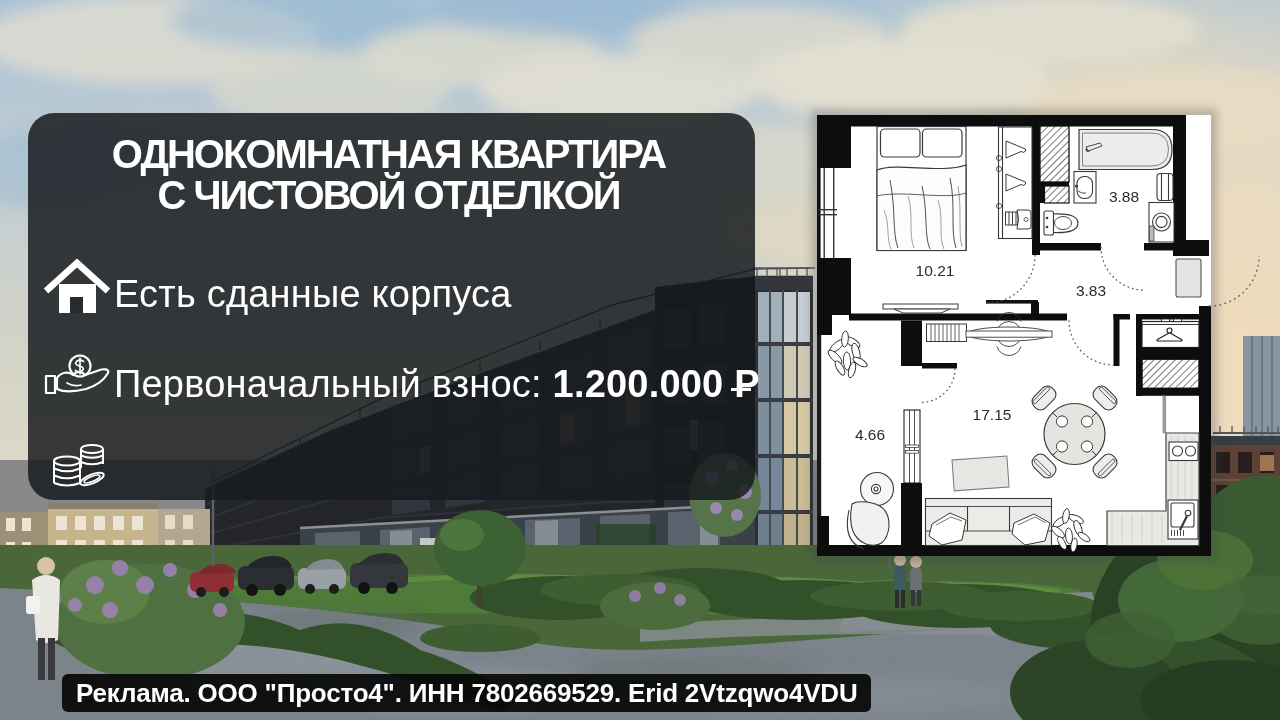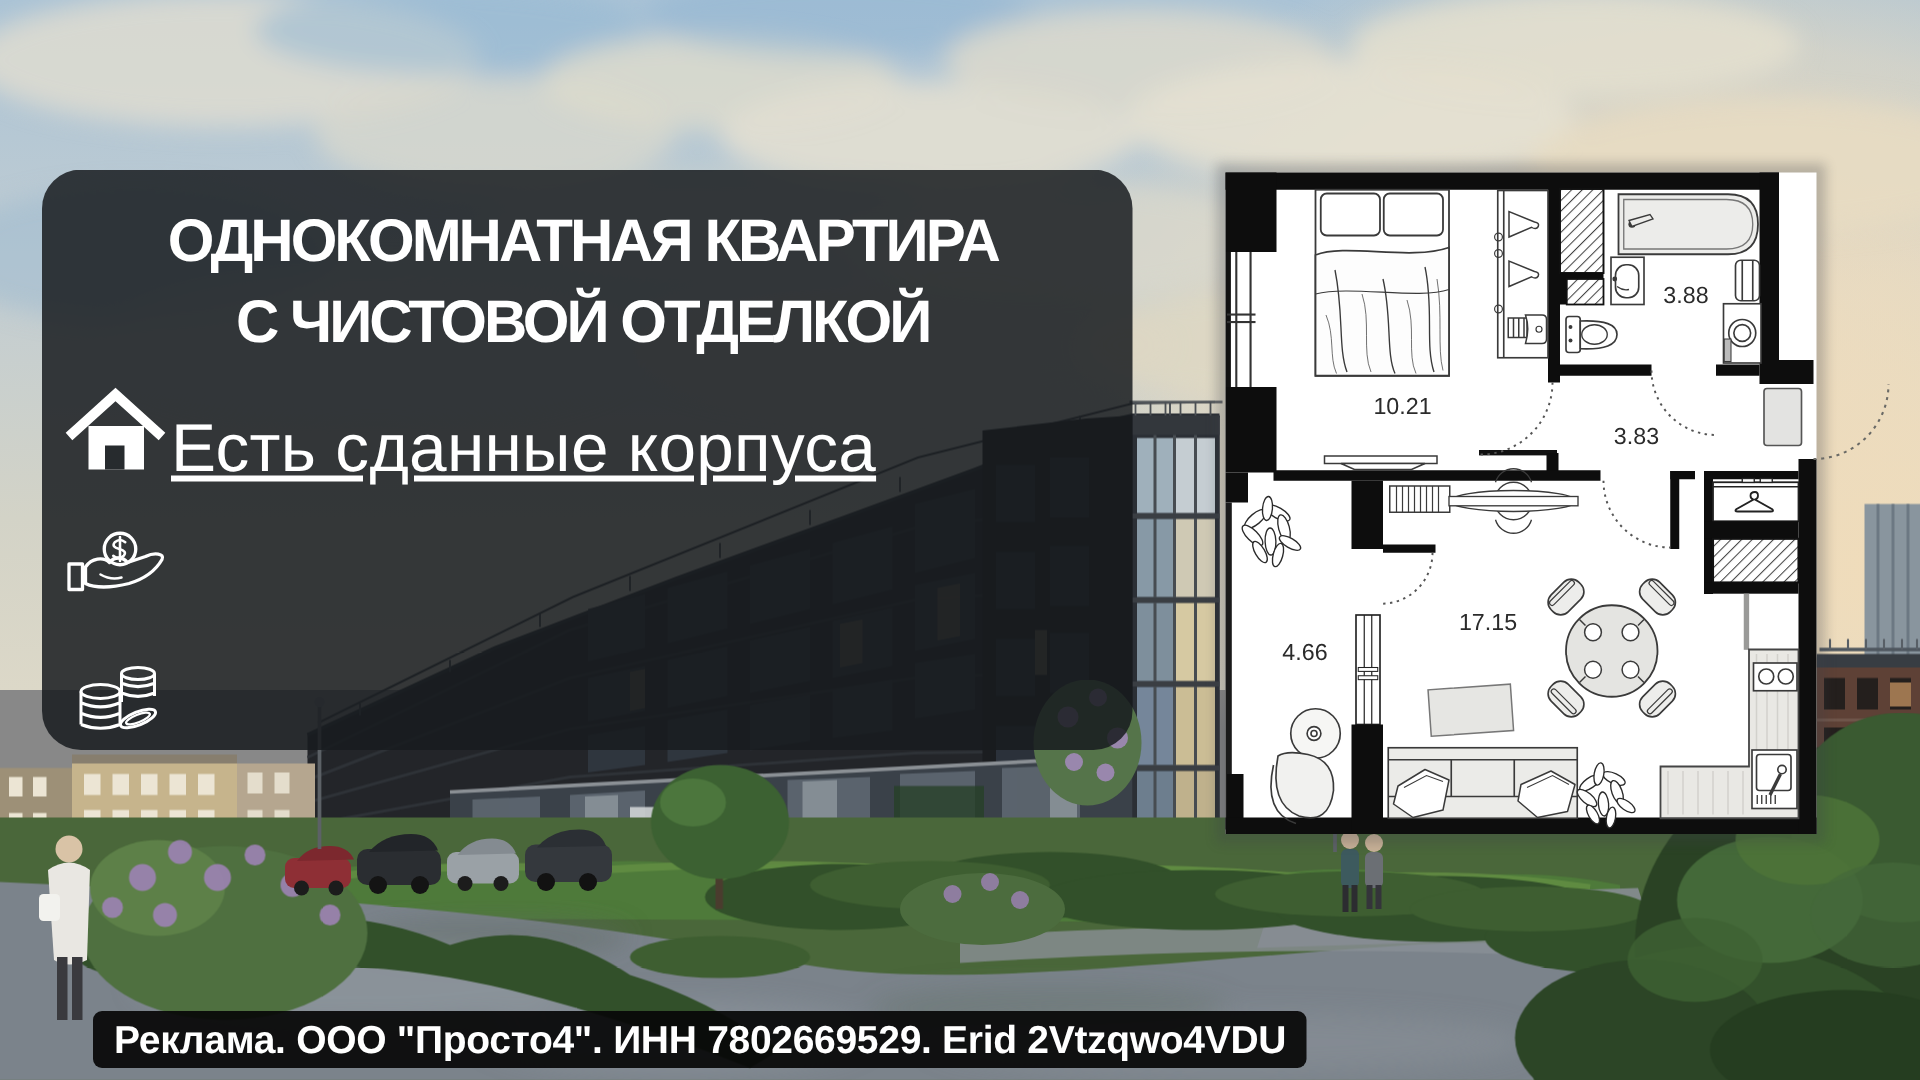--- a/index.html
+++ b/index.html
@@ -1,19 +1,19 @@
 <!DOCTYPE html>
 <html><head><meta charset="utf-8">
 <style>
   html,body{margin:0;padding:0;background:#888;}
   .stage{position:relative;width:1280px;height:720px;overflow:hidden;font-family:"Liberation Sans",sans-serif;}
   .stage svg.bg{position:absolute;left:0;top:0;}
   .txt{position:absolute;color:#fff;white-space:nowrap;}
-  .title{left:28px;top:134px;width:721px;text-align:center;font-weight:bold;font-size:40px;line-height:54px;letter-spacing:-2px;}
-  .row{font-size:45px;letter-spacing:0.2px;text-decoration:underline;}
+  .title{left:28px;top:134px;width:721px;text-align:center;font-weight:bold;font-size:40px;line-height:41px;letter-spacing:-2px;}
+  .row{font-size:38px;letter-spacing:0.2px;}
   .r1{left:114px;top:273px;}
   .r2{left:114px;top:363px;}
   .r3{left:114px;top:452px;}
   .row b{font-weight:bold;}
   .rub{position:relative;display:inline-block;}
   .rub::after{content:"";position:absolute;left:-0.09em;top:0.655em;width:0.52em;height:0.09em;background:#fff;}
   .bar{left:62px;top:674px;height:38px;line-height:38px;font-size:26px;font-weight:bold;letter-spacing:-0.2px;background:rgba(8,8,8,0.93);border-radius:6px;padding:0 14px;}
 </style></head>
 <body>
 <div class="stage">
@@ -746,16 +746,17 @@
       <ellipse cx="92" cy="479" rx="12.5" ry="4.4"></ellipse>
       <ellipse cx="92" cy="479" rx="8.5" ry="2.5" stroke-width="1.5"></ellipse>
     </g>
   </g>
 </svg>
 
 <div class="txt title">ОДНОКОМНАТНАЯ КВАРТИРА<br>С ЧИСТОВОЙ ОТДЕЛКОЙ</div>
 
 <div class="txt row r1">Есть сданные корпуса</div>
 
+<div class="txt row r2">Первоначальный взнос: <b>1.200.000 <span class="rub">Р</span></b></div>
 
 
 <div class="txt bar">Реклама. ООО "Просто4". ИНН 7802669529. Erid 2Vtzqwo4VDU</div>
 </div>
 
 </body></html>

